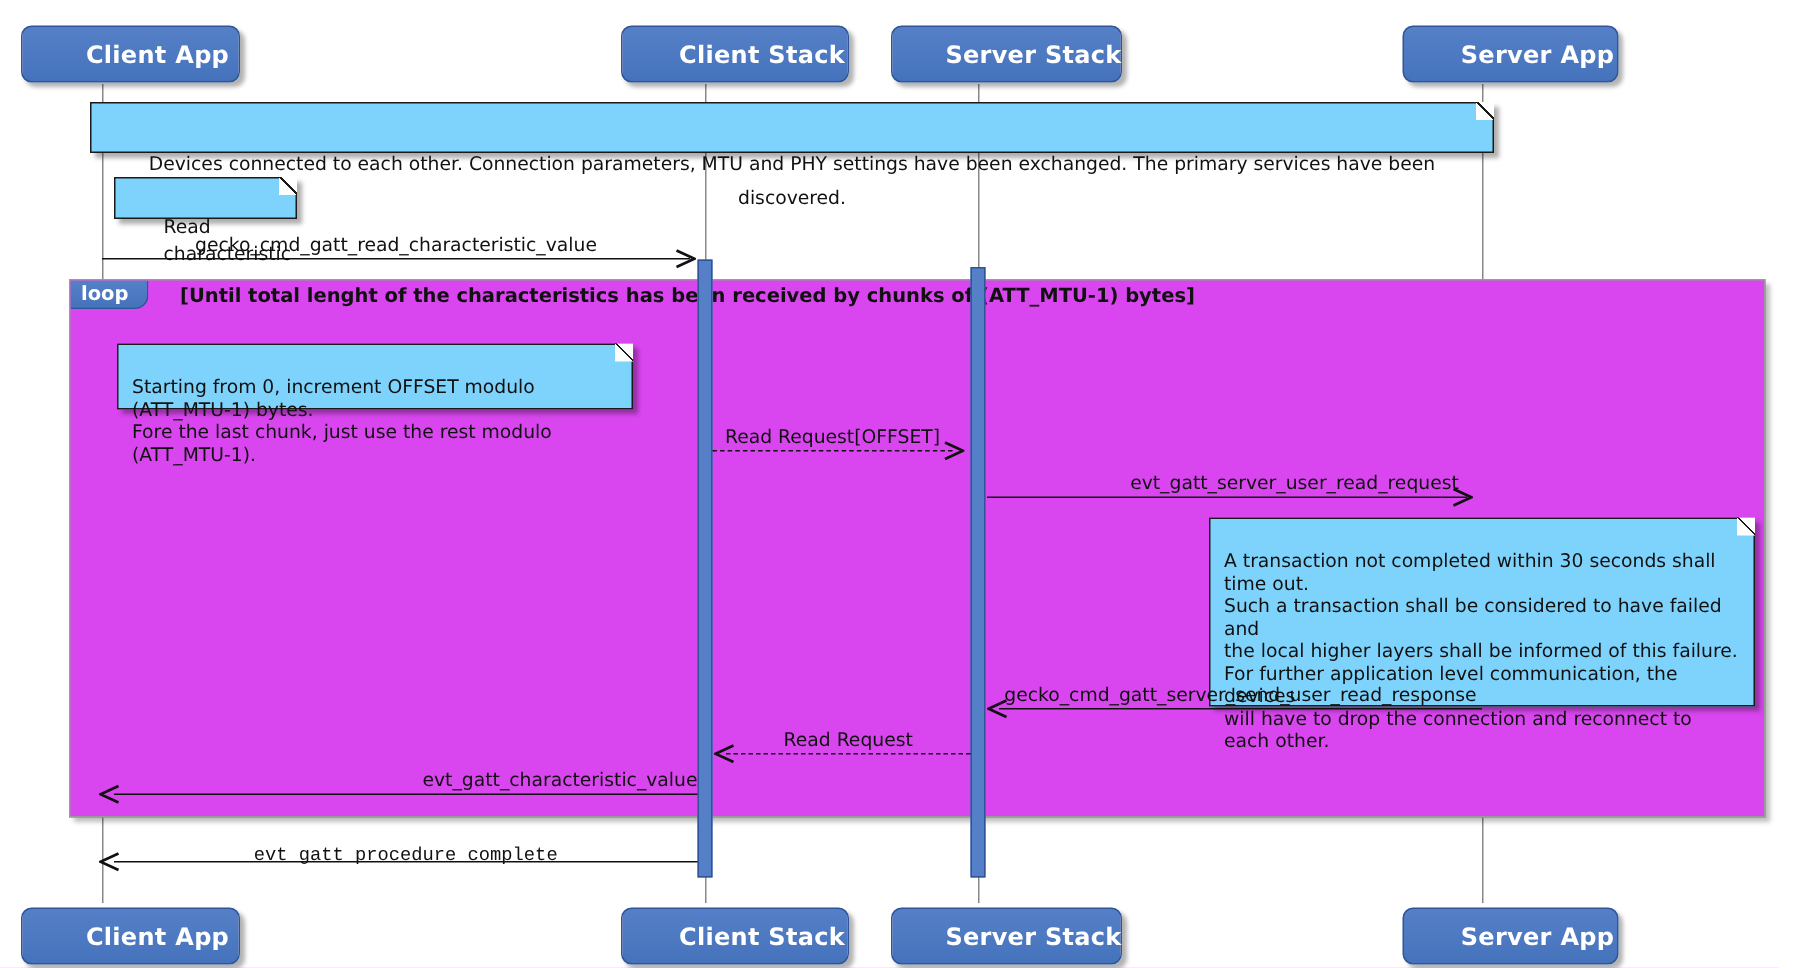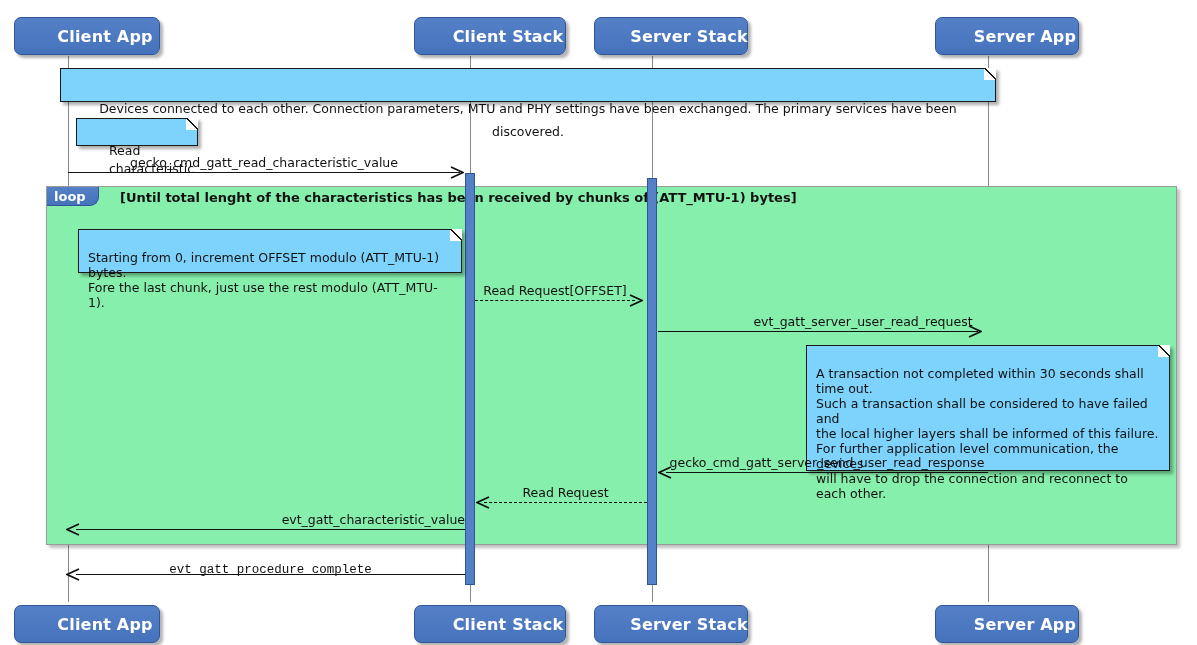--- a/index.html
+++ b/index.html
@@ -55,21 +55,21 @@
     width: 10px;
     background: #5580c8;
     border: 1px solid #2f5597;
     box-sizing: border-box;
   }
 
   
   .frame {
     position: absolute;
     border: 1px solid #9a9a9a;
-    background: #86efac;
+    background: #d946ef;
     box-sizing: border-box;
     box-shadow: 3px 3px 3px rgba(0,0,0,0.25);
   }
   .frame-tag {
     position: absolute;
     left: 0;
     top: 0;
     height: 19px;
     padding: 0 12px 0 7px;
     background: #4d7cc3;
@@ -189,21 +189,21 @@
   <div class="note center" style="left:60px; top:68px; width:936px; height:34px; line-height:23px;">
     <span>Devices connected to each other. Connection parameters, MTU and PHY settings have been exchanged. The primary services have been discovered.</span>
     <span class="dogear-cut"></span>
   </div>
 
   <div class="note" style="left:76px; top:118px; width:122px; height:28px; line-height:18px;padding-left:32px;">
     <span>Read characteristic</span>
     <span class="dogear-cut"></span>
   </div>
 
-  <div class="note" style="left:78px; top:229px; width:384px; height:44px;">
+  <div class="note" style="left:78px; top:229px; width:344px; height:44px;">
     <span>Starting from 0, increment OFFSET modulo (ATT_MTU-1) bytes.
 Fore the last chunk, just use the rest modulo (ATT_MTU-1).</span>
     <span class="dogear-cut"></span>
   </div>
 
   <div class="note" style="left:806px; top:345px; width:364px; height:126px;">
     <span>A transaction not completed within 30 seconds shall time out.
 Such a transaction shall be considered to have failed and
 the local higher layers shall be informed of this failure.
 For further application level communication, the devices

